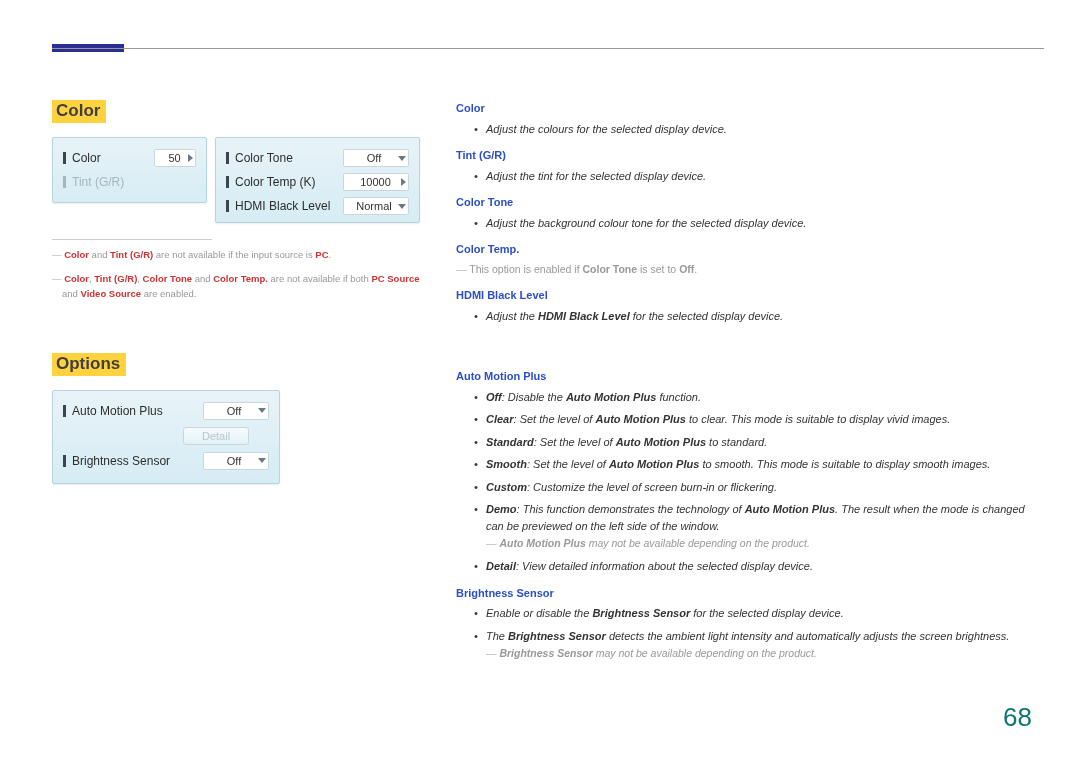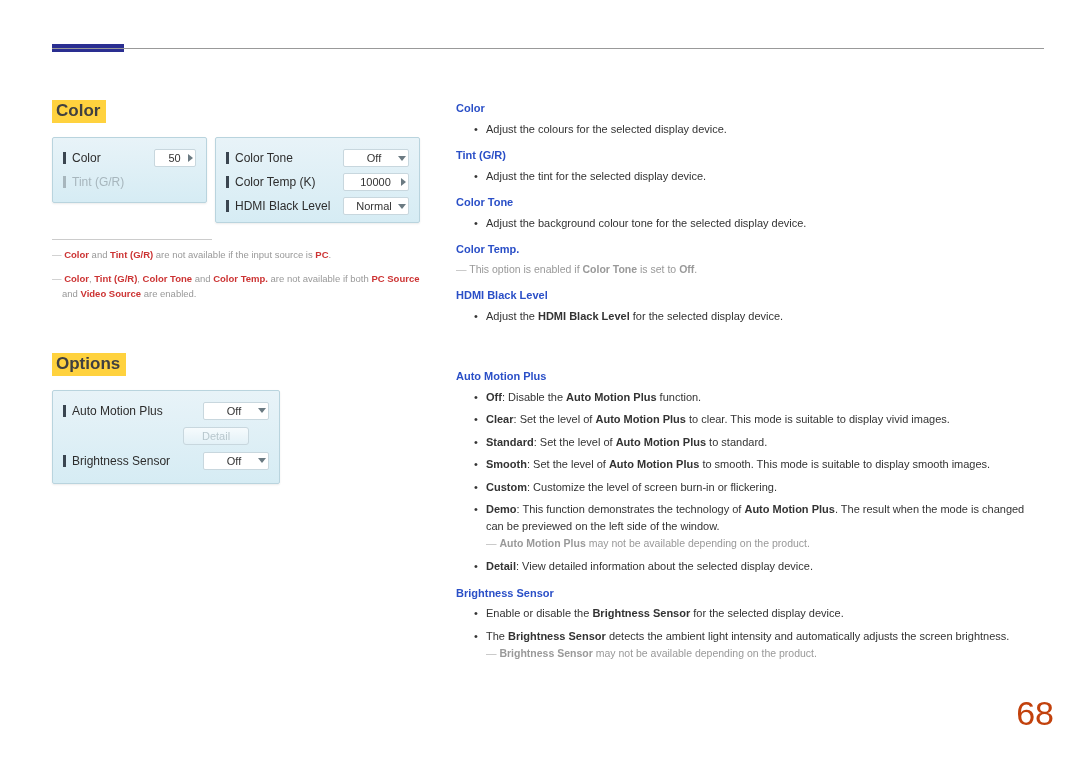--- a/index.html
+++ b/index.html
@@ -115,21 +115,21 @@
   .footnote::before { content: "― "; color: #bbb; }
   .fn-b { color: #c33; font-weight: bold; }
   .rightcol h5 {
     color: #2a4fc7;
     font-weight: bold;
     font-size: 11px;
     margin-top: 10px;
     margin-bottom: 4px;
   }
   .rightcol h5:first-child { margin-top: 0; }
-  .rightcol ul { list-style: none; padding-left: 18px; }
+  .rightcol ul { list-style: none; padding-left: 18px; font-style: italic; }
   .rightcol ul li {
     position: relative;
     padding-left: 12px;
     margin-bottom: 6px;
     color: #333;
   }
   .rightcol ul li::before {
     content: "•";
     position: absolute;
     left: 0;
@@ -141,23 +141,23 @@
     font-size: 10.5px;
     padding-left: 14px;
     text-indent: -14px;
     margin-bottom: 8px;
   }
   .note::before { content: "― "; color: #bbb; }
   .b { font-weight: bold; }
   .pagenum {
     position: absolute;
     bottom: 30px;
-    right: 26px;
-    font-size: 34px;
-    color: #c2410c;
+    right: 48px;
+    font-size: 26px;
+    color: #0f766e;
     font-weight: 300;
   }
   .spacer { height: 42px; }
   .subnote-in-li {
     color: #999;
     font-size: 10.5px;
     margin-top: 2px;
     padding-left: 14px;
     text-indent: -14px;
   }

